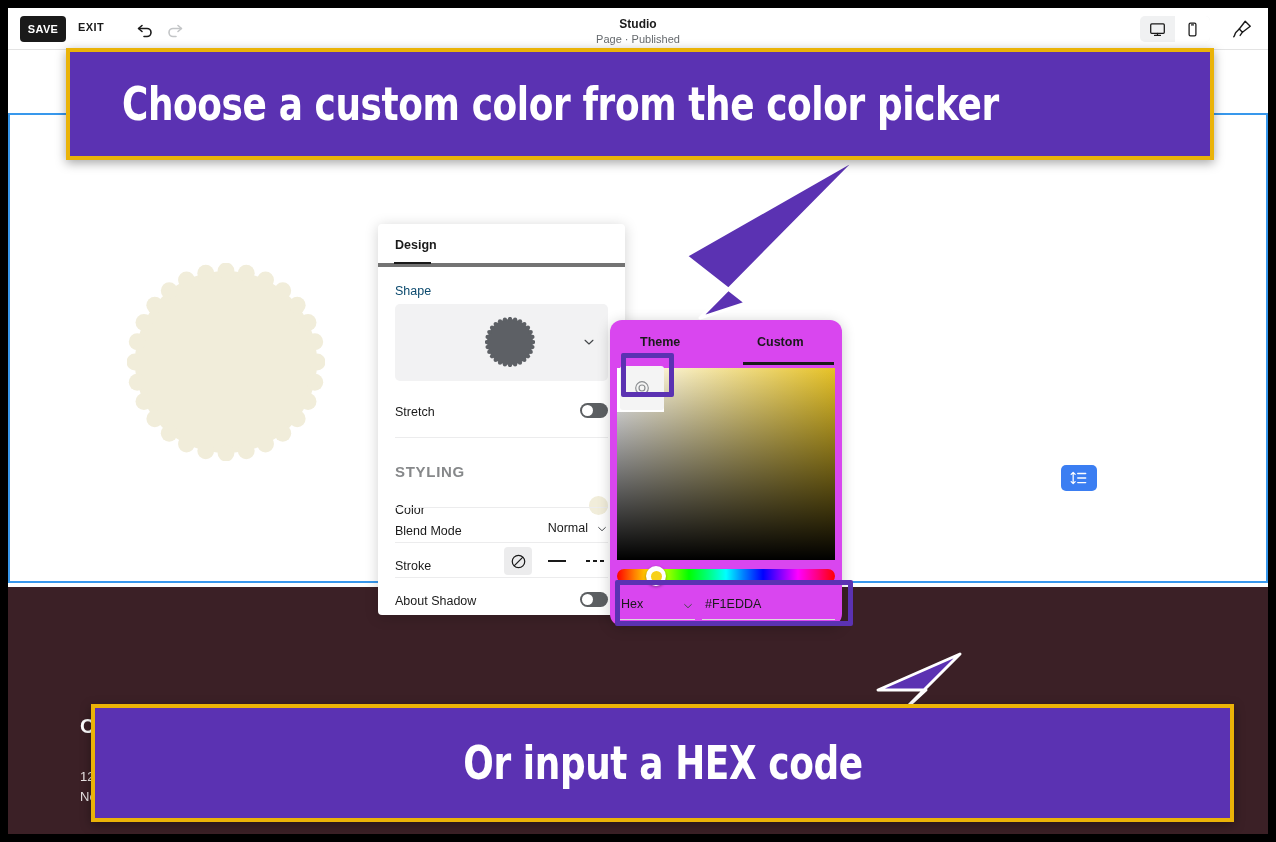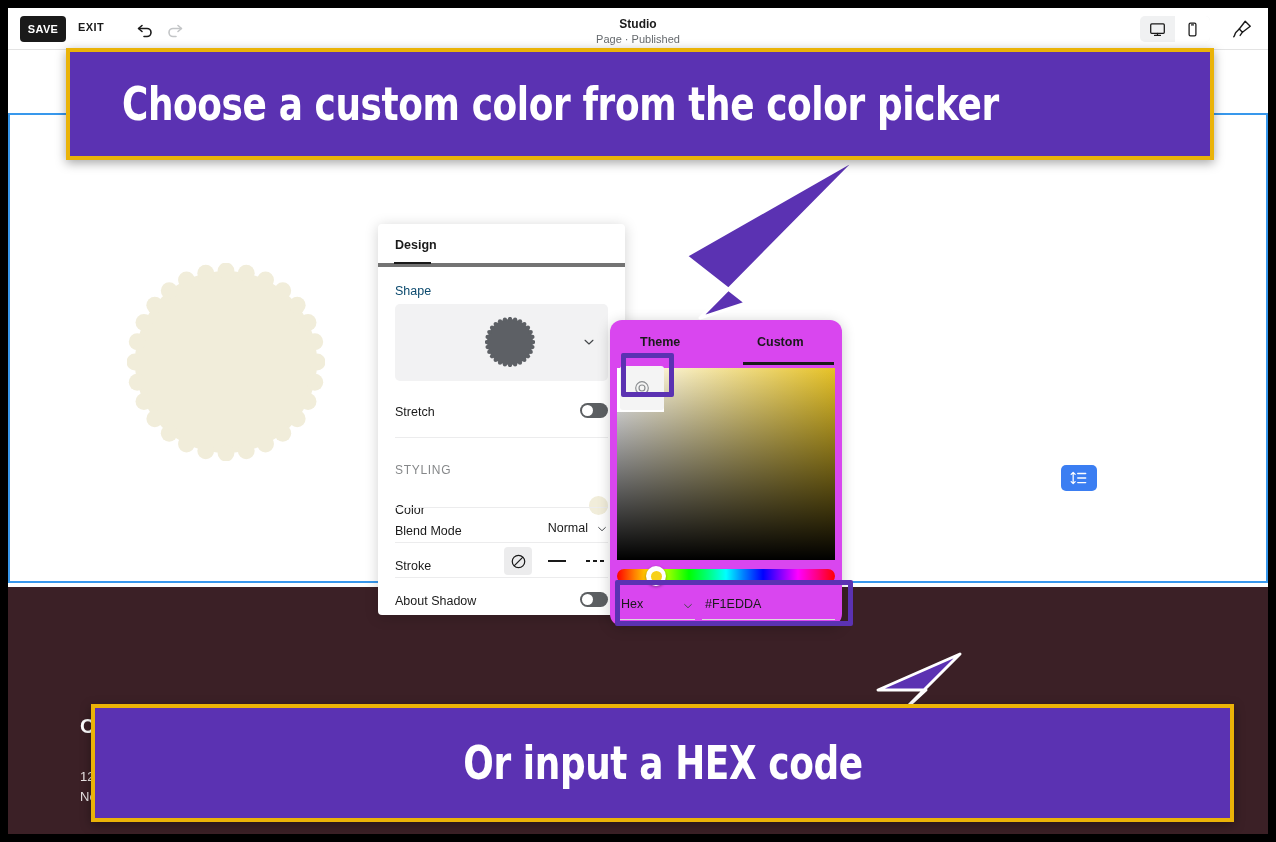--- a/index.html
+++ b/index.html
@@ -172,21 +172,21 @@
     content: ""; position: absolute;
     left: 2px; top: 2px; width: 11px; height: 11px;
     border-radius: 50%; background: #fff;
   }
   .divider {
     position: absolute; left: 17px;
     width: 213px; height: 1px; background: #ececed;
   }
   .styling-head {
     position: absolute; left: 17px; top: 239px;
-    font-size: 12px; font-weight: normal; color: #86888a;
+    font-size: 15px; font-weight: bold; color: #86888a;
     letter-spacing: .7px;
   }
   .row-color { position: absolute; left: 17px; top: 276px; width: 213px; }
   .color-swatch {
     position: absolute; right: 0; top: -4px;
     width: 19px; height: 19px; border-radius: 50%;
     background: #f1edda; cursor: pointer;
   }
   .row-blend { position: absolute; left: 17px; top: 297px; width: 213px; }
   .blend-val {

